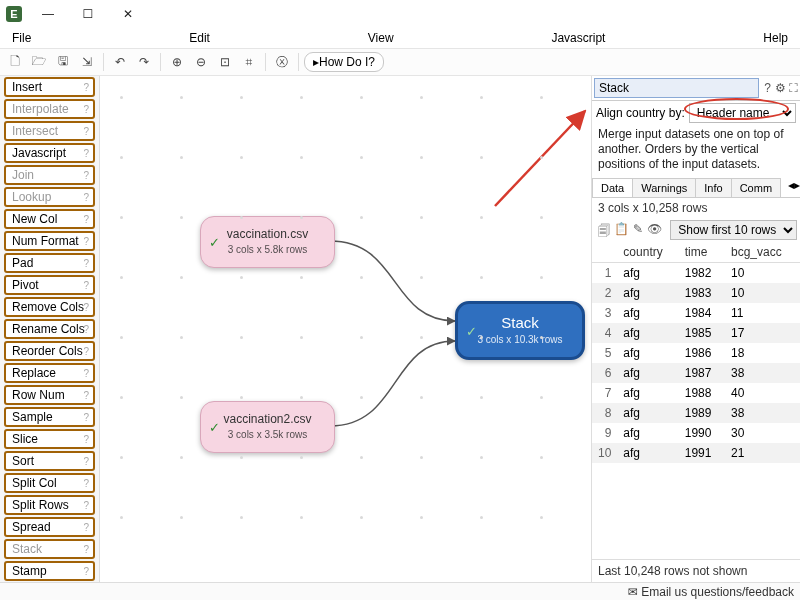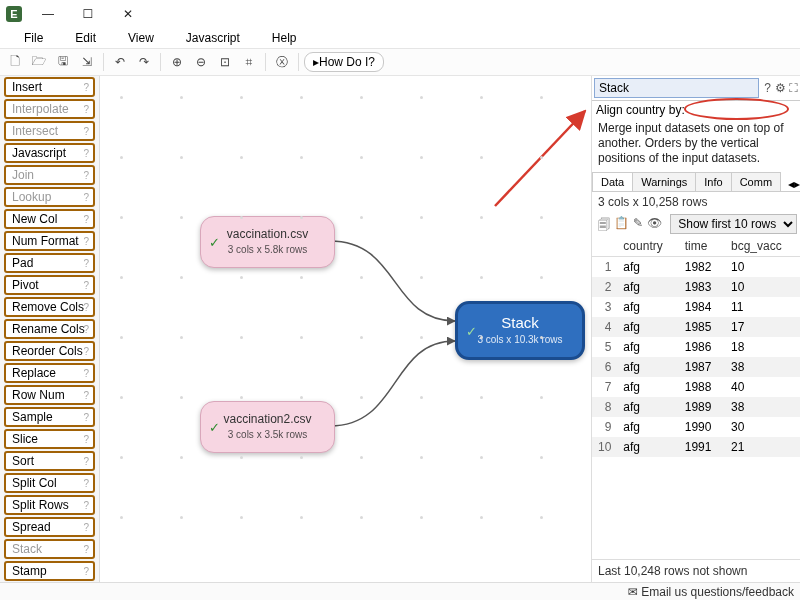--- a/index.html
+++ b/index.html
@@ -2,21 +2,21 @@
 <html><head>
 <meta charset="utf-8">
 <style>
   * { box-sizing: border-box; margin: 0; padding: 0; font-family: "Segoe UI", Tahoma, sans-serif; font-size: 12px; }
   html, body { width: 800px; height: 600px; overflow: hidden; background: #fff; }
   .titlebar { height: 28px; background: #fff; display: flex; align-items: center; padding: 0 6px; border-bottom: 0; }
   .titlebar .app-icon { width: 16px; height: 16px; background:#3a6b3a; border-radius:3px; display:flex; align-items:center; justify-content:center; color:#fff; font-weight:bold; font-size:11px; margin-right:6px;}
   .titlebar .title-text { flex: 1; color: #000; }
   .titlebar .win-controls { display: flex; }
   .titlebar .win-btn { width: 40px; height: 28px; display:flex; align-items:center; justify-content:center; color:#222;}
-  .menubar { height: 20px; display:flex; align-items:center; gap:20px; padding:0 18px; }
+  .menubar { height: 20px; display:flex; align-items:center; gap:4px; padding:0 6px;justify-content:space-between; }
   .menubar .menu-item { padding: 1px 6px; }
   .toolbar { height: 28px; border-top:1px solid #e5e5e5; border-bottom:1px solid #e5e5e5; display:flex; align-items:center; padding:0 4px; gap:2px; background:#fcfcfc;}
   .toolbar .tb-btn { width:22px; height:22px; display:flex; align-items:center; justify-content:center; color:#444; border-radius:3px;}
   .toolbar .sep { width:1px; height:18px; background:#ddd; margin:0 3px;}
   .toolbar .howdo { border:1px solid #c8c8c8; border-radius:9px; padding:2px 8px; background:#fff;}
   .main { display:flex; height: calc(600px - 28px - 20px - 28px - 18px); }
   .sidebar { width: 100px; border-right:1px solid #ddd; background:#f6f6f6; display:flex; flex-direction:column; overflow:hidden;}
   .sb-btn { height:24px; border:2px solid #a16207; border-radius:3px; margin:1px 4px; background:#fff; display:flex; align-items:center; padding:0 6px; position:relative;}
   .sb-btn.disabled { color:#999;}
   .sb-btn .q { position:absolute; right:4px; color:#aaa; font-size:10px;}
@@ -28,21 +28,21 @@
   .node .check { position:absolute; left:8px; top:50%; transform:translateY(-50%); color:#2e8b2e; font-size:13px;}
   .node .sub { font-size:10px; opacity:0.85; margin-top:3px;}
   svg.edges { position:absolute; inset:0; width:100%; height:100%; pointer-events:none;}
   .right { width:208px; display:flex; flex-direction:column; background:#fff;}
   .r-head { display:flex; align-items:center; border-bottom:1px solid #ccc;}
   .r-head input { flex:1; border:1px solid #8aa9d6; background:#e8eef8; padding:2px 4px; margin:2px;}
   .r-head .ic { width:18px; height:18px; display:flex; align-items:center; justify-content:center; color:#555;}
   .r-row { display:flex; align-items:center; padding:2px 4px; gap:4px;}
   .r-row select { flex:1; border:1px solid #bbb; padding:1px 3px; background:#fff;}
   .r-desc { padding:2px 6px 6px 6px; line-height:1.25; color:#222;}
-  .r-tabs { display:flex; border-bottom:1px solid #ccc; align-items:flex-end;}
+  .r-tabs { display:flex; border-bottom:1px solid #ccc; }
   .r-tab { padding:3px 8px; border:1px solid #ccc; border-bottom:none; background:#f3f3f3; margin-right:-1px; font-size:11px;}
   .r-tab.active { background:#fff; }
   .r-tabs .scroll { margin-left:auto; display:flex;}
   .r-sub { padding:3px 6px; color:#333;}
   .r-icons { display:flex; gap:4px; align-items:center; padding:2px 6px;}
   .r-icons .ic { width:18px; height:16px; color:#555;}
   .r-icons .spacer { flex:1;}
   .r-icons select { border:1px solid #bbb; padding:1px 3px;}
   table.data { width:100%; border-collapse:collapse; font-size:11px;}
   table.data th, table.data td { border:0; padding:3px 6px; text-align:left;}
@@ -226,20 +226,23 @@
 
   <div class="right">
     <div class="r-head">
       <input value="Stack" style="">
       <div class="ic">?</div>
       <div class="ic">⚙</div>
       <div class="ic">⛶</div>
     </div>
     <div class="r-row" style="position:relative;">
       <span>Align country by:</span>
+      <select>
+        <option>Header name</option>
+      </select>
       <div class="ellipse-mark" style="left:92px; top:-3px;"></div>
     </div>
     <div class="r-desc">Merge input datasets one on top of another. Orders by the vertical positions of the input datasets.</div>
     <div class="r-tabs">
       <div class="r-tab active">Data</div>
       <div class="r-tab">Warnings</div>
       <div class="r-tab">Info</div>
       <div class="r-tab">Comm</div>
       <div class="scroll">
         <div class="ic">◂</div>

